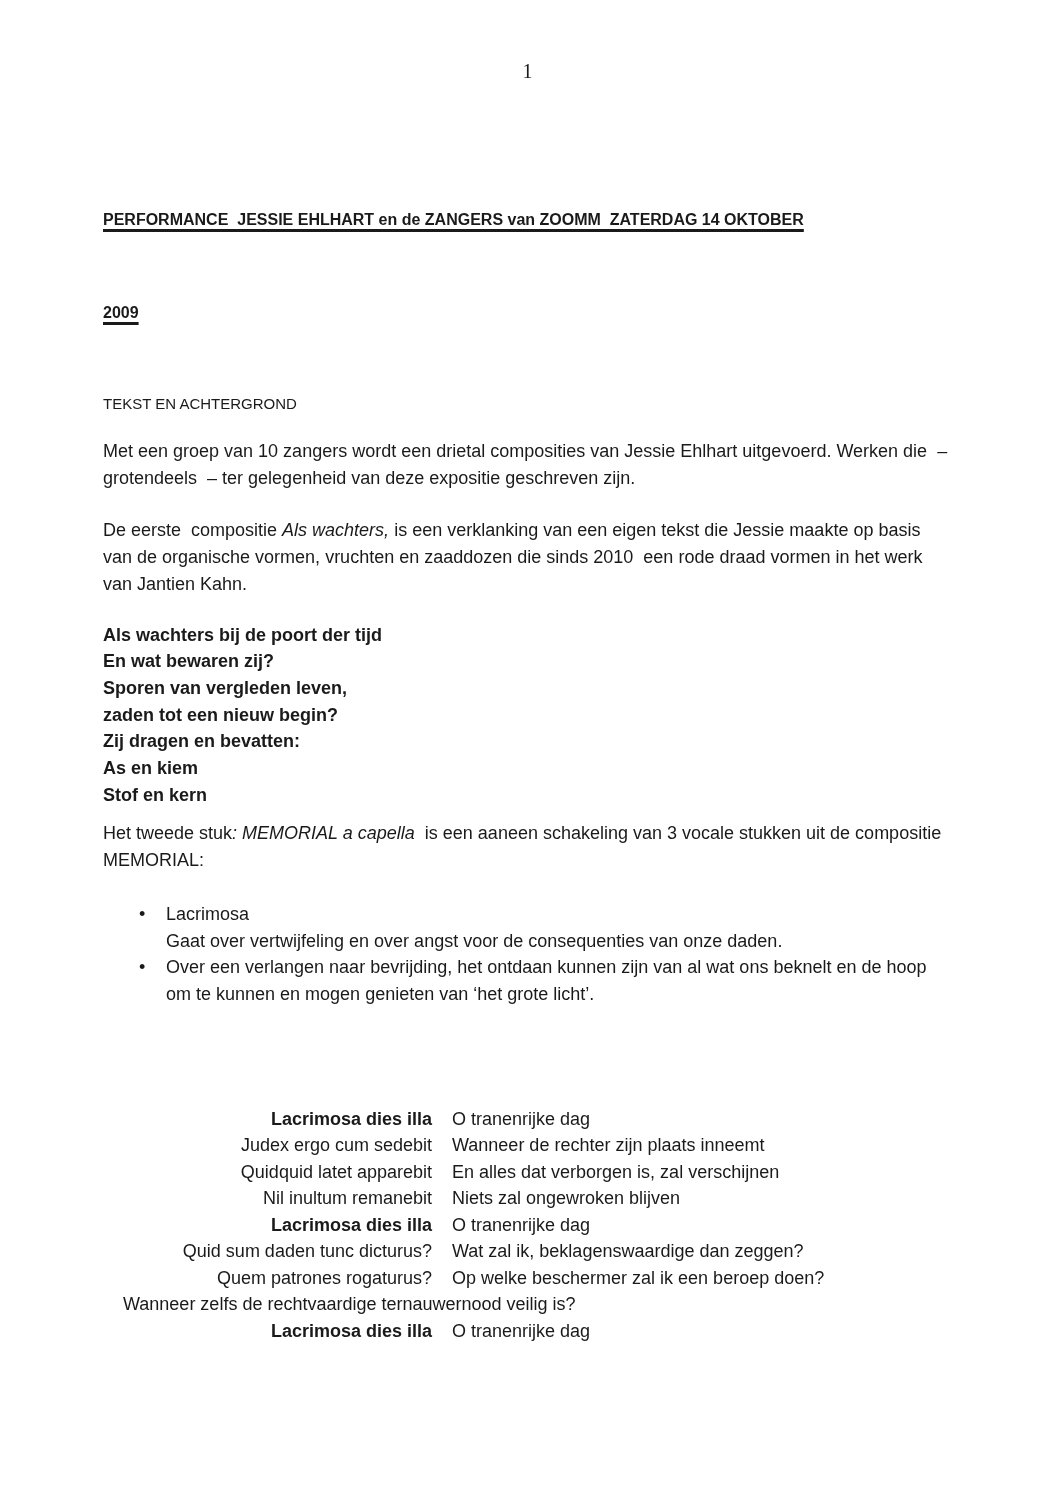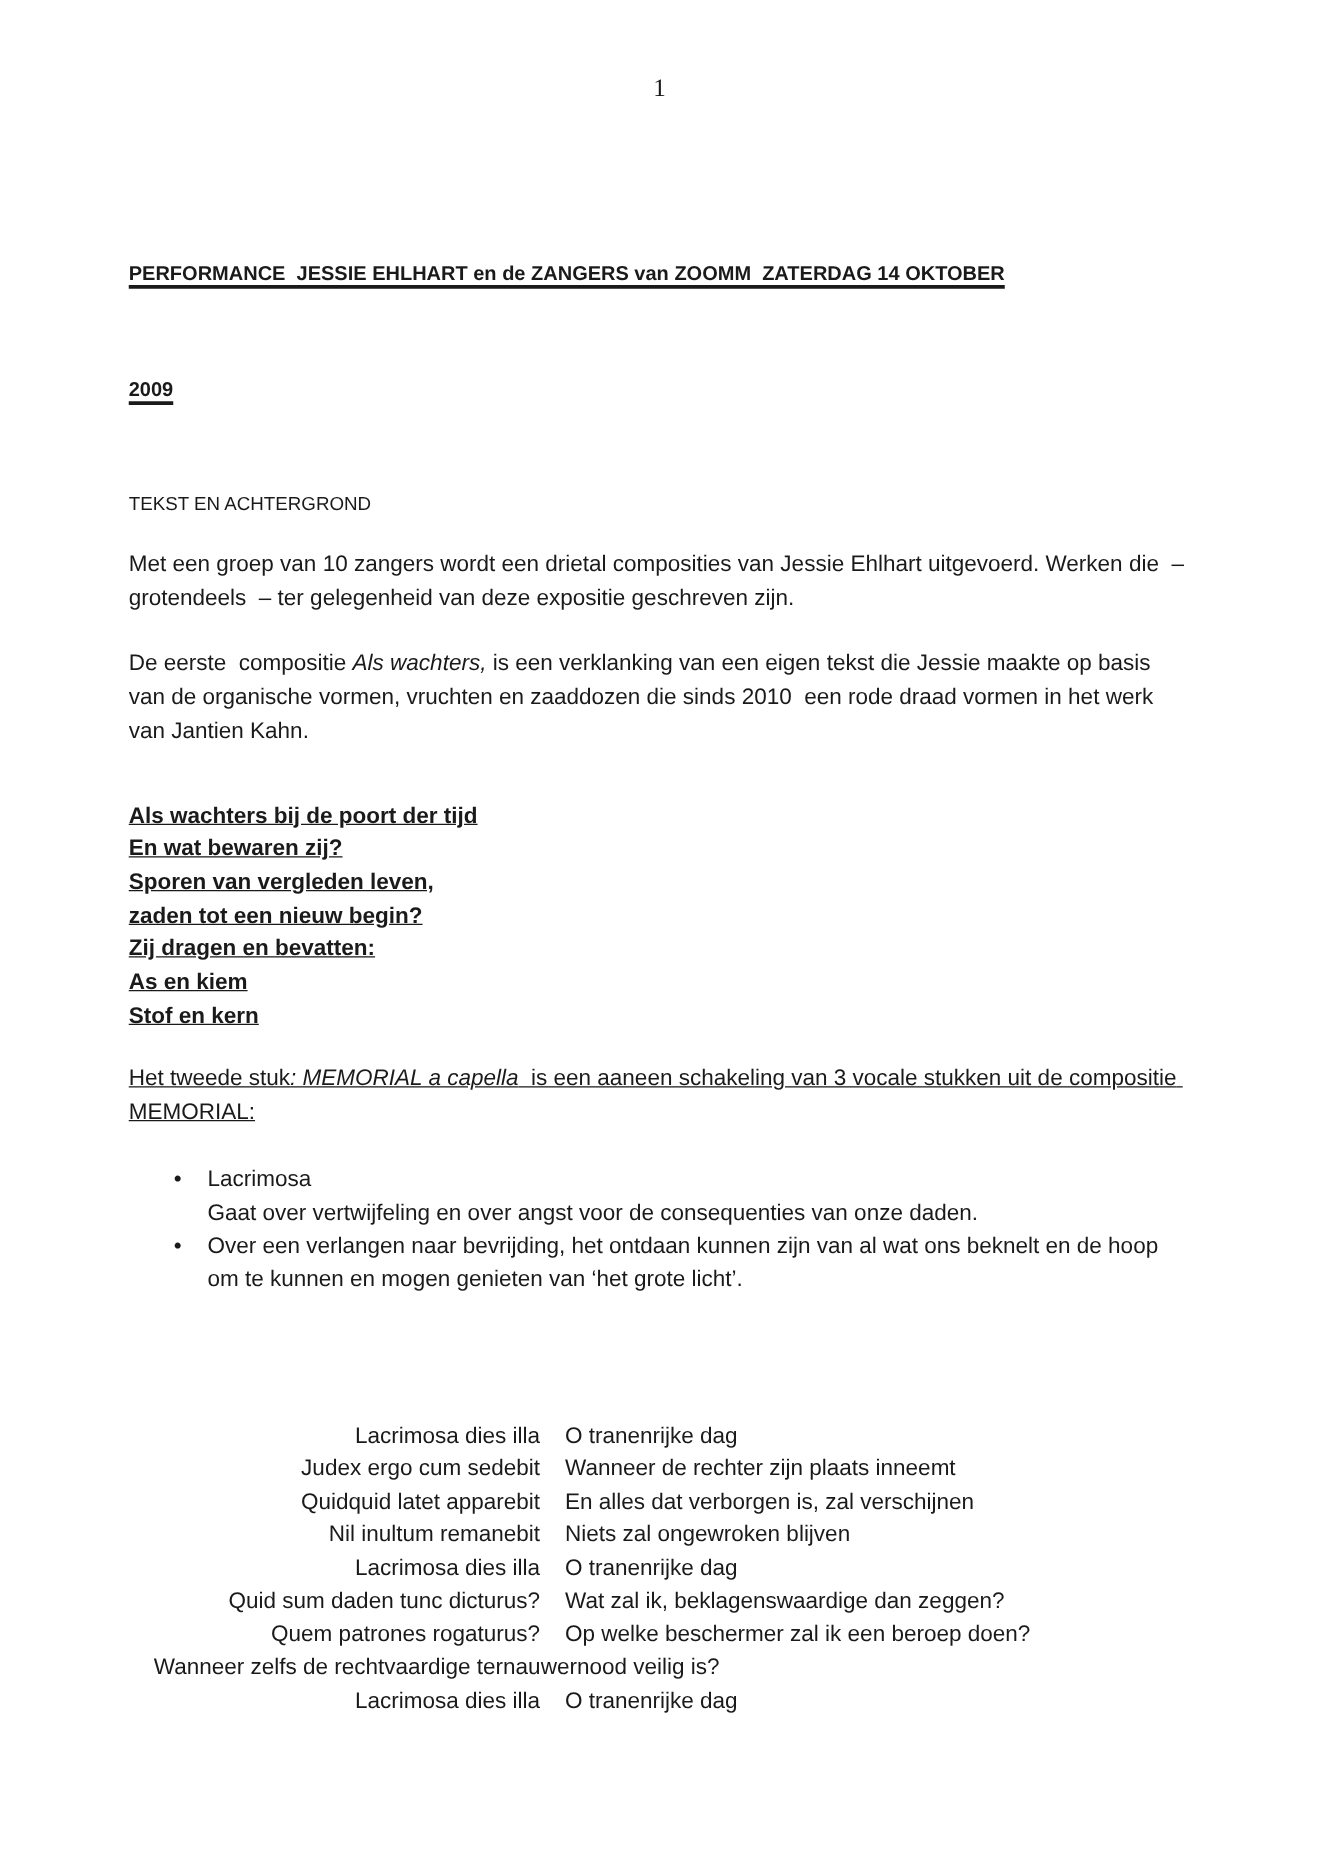--- a/index.html
+++ b/index.html
@@ -43,26 +43,25 @@
   .subtitle {
     font-size: 15px;
     line-height: 27px;
   }
   .para {
     margin: 0;
     white-space: pre-wrap;
   }
   .para.intro        { margin-top: 21px; }
   .para.first-comp   { margin-top: 26px; }
-  .para.second-piece { margin-top: 24px; text-decoration: underline; }
+  .para.second-piece { margin-top: 12px; }
   .para em { font-style: italic; }
   .poem {
-    margin-top: 41px;
+    margin-top: 24px;
     font-weight: 700;
-    text-decoration: underline;
   }
   .bullets {
     list-style: none;
     margin: 27px 0 0 0;
     padding: 0;
   }
   .bullets li {
     position: relative;
     padding-left: 63px;
   }
@@ -76,21 +75,21 @@
     margin-top: 98px;
     line-height: 26.5px;
   }
   .lyr-row { display: flex; }
   .lyr-latin {
     flex: none;
     width: 329px;
     text-align: right;
   }
   .lyr-dutch { margin-left: 20px; }
-  .bold { font-weight: 400; }
+  .bold { font-weight: 700; }
 </style>
 </head>
 <body>
 
 <div class="page">
 
   <div class="page-number">1</div>
 
   <h1 class="title">
     <div><span class="u">PERFORMANCE  JESSIE EHLHART en de ZANGERS van ZOOMM  ZATERDAG 14 OKTOBER</span></div>

